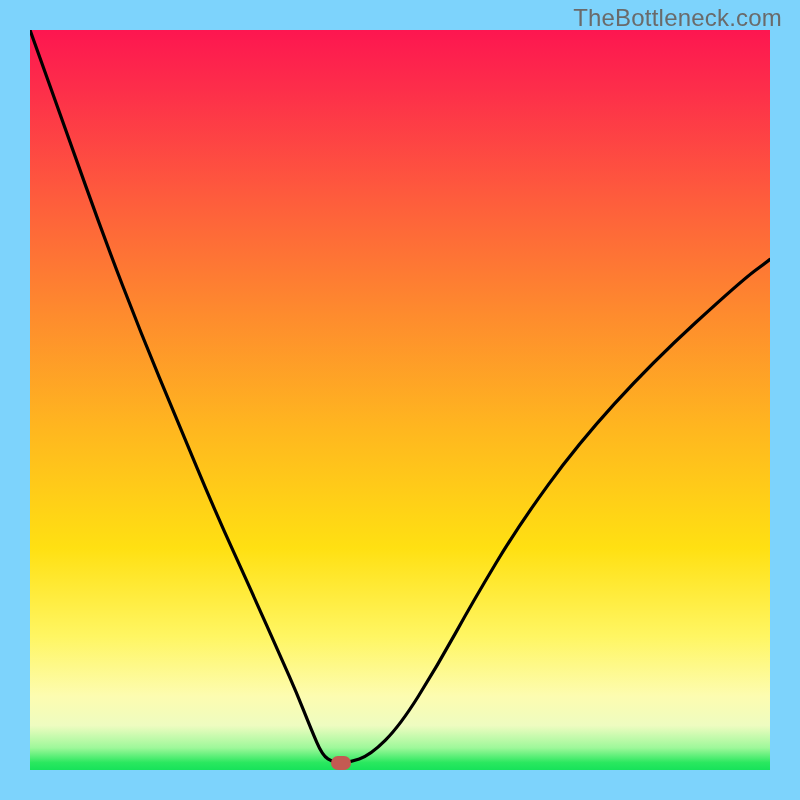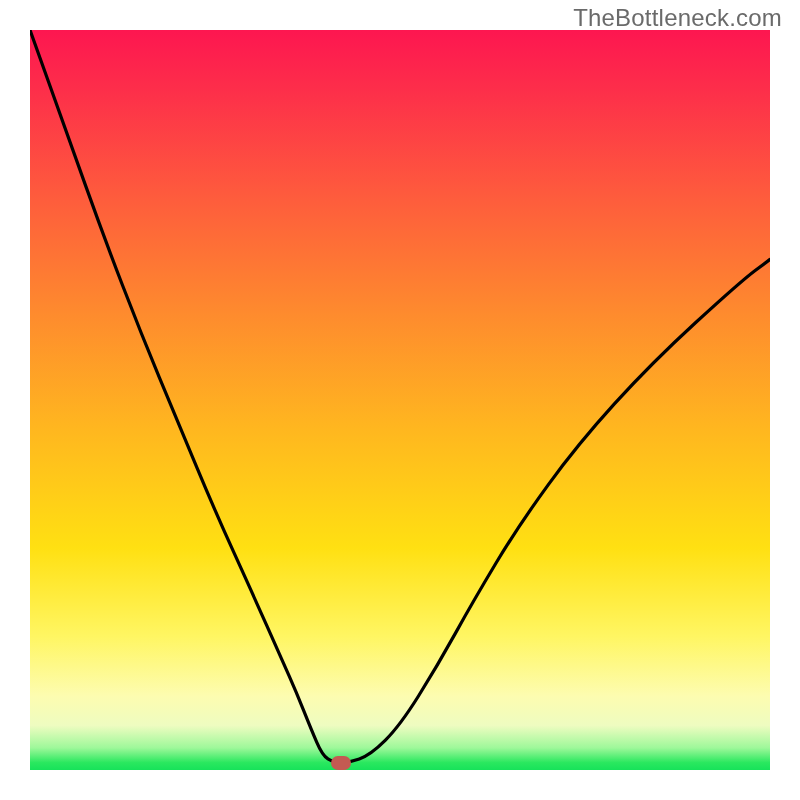--- a/index.html
+++ b/index.html
@@ -8,21 +8,21 @@
     width: 800px;
     height: 800px;
     background: #000;
     overflow: hidden;
     font-family: Arial, Helvetica, sans-serif;
   }
   .frame {
     position: relative;
     width: 800px;
     height: 800px;
-    background: #ffffff;
+    background: #7dd3fc;
   }
   .watermark {
     position: absolute;
     top: 4px;
     right: 18px;
     color: #6a6a6a;
     font-size: 24px;
     font-weight: 500;
     letter-spacing: 0.2px;
     z-index: 10;

